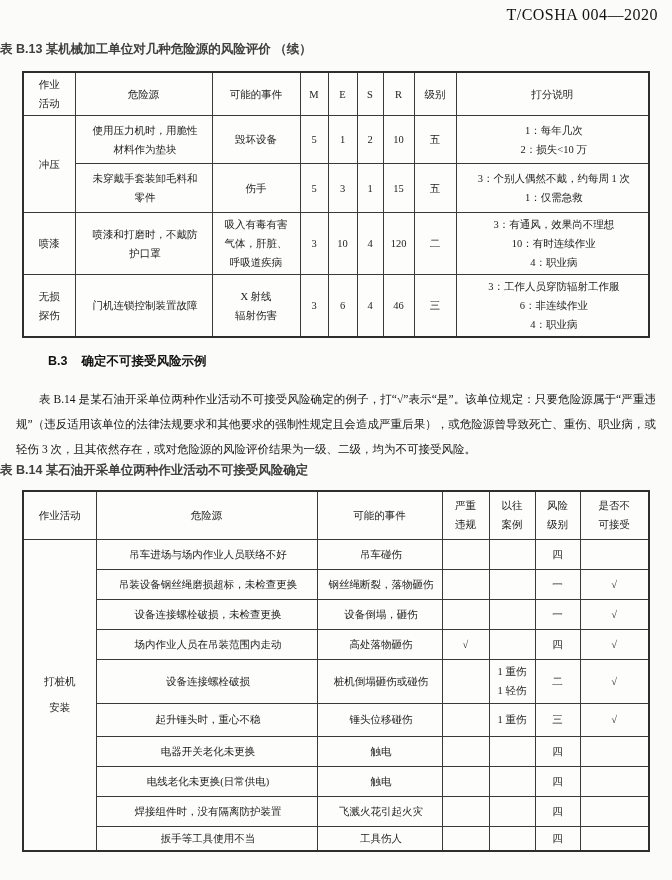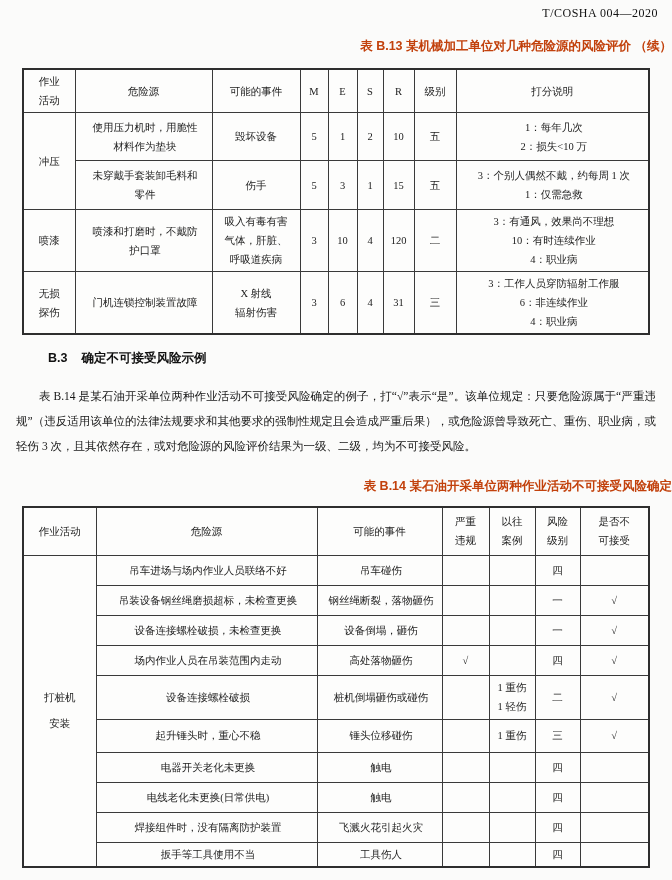--- a/index.html
+++ b/index.html
@@ -9,33 +9,33 @@
     height: 880px;
     background: #fbfbfa;
     color: #1e1e1e;
     font-family: "Liberation Serif", "DejaVu Serif", serif;
     position: relative;
     overflow: hidden;
   }
   .doc-code {
     text-align: right;
     padding: 6px 14px 0 0;
-    font-size: 12px;
+    font-size: 16px;
     letter-spacing: 0.5px;
     color: #111;
   }
   .tbl-title {
-    text-align: right;
+    text-align: left;
     font-size: 12.5px;
     font-weight: 700;
-    color: #c2410c;
+    color: #404040;
     font-family: "Liberation Sans", "DejaVu Sans", sans-serif;
   }
   .title-b13 { margin-top: 17px; }
-  .title-b14 { margin-top: 19px; }
+  .title-b14 { }
   table {
     border-collapse: collapse;
     table-layout: fixed;
     margin: 0 auto;
     width: 626px;
     border: 2px solid #2e2e2e;
     background: #fdfdfc;
   }
   td, th {
     border: 1px solid #3a3a3a;
@@ -143,21 +143,21 @@
   </tr>
   <tr style="height:58px">
     <td class="c ml">无损
 探伤</td>
     <td class="l">门机连锁控制装置故障</td>
     <td class="c ml">X 射线
 辐射伤害</td>
     <td class="c">3</td>
     <td class="c">6</td>
     <td class="c">4</td>
-    <td class="c">31</td>
+    <td class="c">46</td>
     <td class="c">三</td>
     <td class="l ml">3：工作人员穿防辐射工作服
 6：非连续作业
 4：职业病</td>
   </tr>
 </tbody>
   </table>
 
 <div class="sec-head">
   <span class="sec-no">B.3</span><span>确定不可接受风险示例</span>

